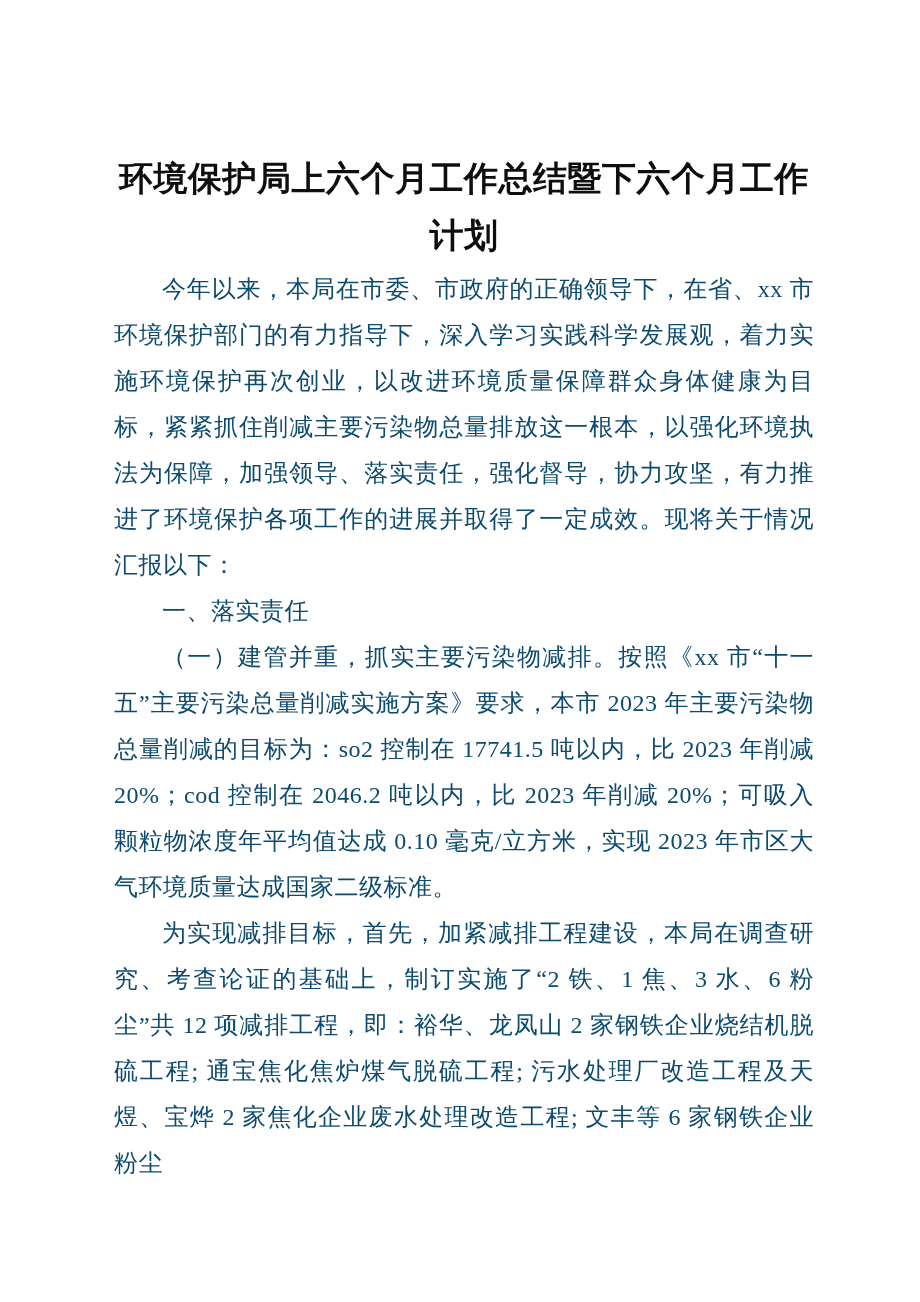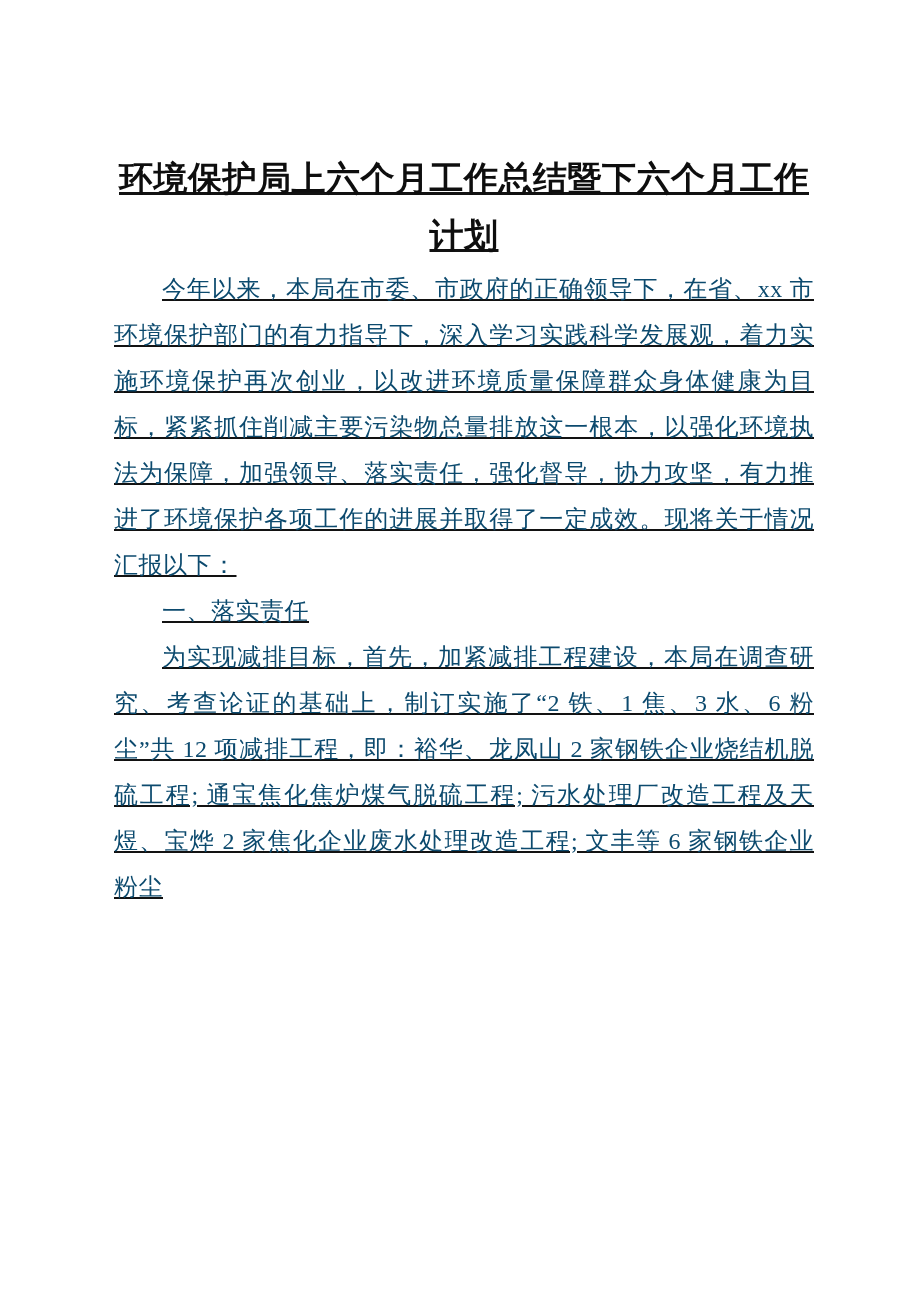--- a/index.html
+++ b/index.html
@@ -10,21 +10,20 @@
   .page {
     position: relative;
     width: 920px;
     height: 1302px;
     box-sizing: border-box;
     padding: 0 106px 0 114px;
     background: #ffffff;
     color: #121212;
     font-family: "Liberation Serif", "DejaVu Serif", serif;
     overflow: hidden;
-    text-decoration: underline;
   }
   .doc-title {
     margin: 150px 0 0 0;
     font-size: 34px;
     line-height: 57px;
     font-weight: 700;
     text-align: center;
     letter-spacing: 0.5px;
     color: #0e0e0e;
   }
@@ -44,15 +43,16 @@
   }
 </style>
 </head>
 <body>
 
 <div class="page">
   <h1 class="doc-title">环境保护局上六个月工作总结暨下六个月工作计划</h1>
   <div class="doc-body">
     <p>今年以来，本局在市委、市政府的正确领导下，在省、xx 市环境保护部门的有力指导下，深入学习实践科学发展观，着力实施环境保护再次创业，以改进环境质量保障群众身体健康为目标，紧紧抓住削减主要污染物总量排放这一根本，以强化环境执法为保障，加强领导、落实责任，强化督导，协力攻坚，有力推进了环境保护各项工作的进展并取得了一定成效。现将关于情况汇报以下：</p>
     <p>一、落实责任</p>
+    <p>（一）建管并重，抓实主要污染物减排。按照《xx 市“十一五”主要污染总量削减实施方案》要求，本市 2023 年主要污染物总量削减的目标为：so2 控制在 17741.5 吨以内，比 2023 年削减 20%；cod 控制在 2046.2 吨以内，比 2023 年削减 20%；可吸入颗粒物浓度年平均值达成 0.10 毫克/立方米，实现 2023 年市区大气环境质量达成国家二级标准。</p>
     <p>为实现减排目标，首先，加紧减排工程建设，本局在调查研究、考查论证的基础上，制订实施了“2 铁、1 焦、3 水、6 粉尘”共 12 项减排工程，即：裕华、龙凤山 2 家钢铁企业烧结机脱硫工程; 通宝焦化焦炉煤气脱硫工程; 污水处理厂改造工程及天煜、宝烨 2 家焦化企业废水处理改造工程; 文丰等 6 家钢铁企业粉尘</p>
   </div>
 </div>
 
 </body></html>

